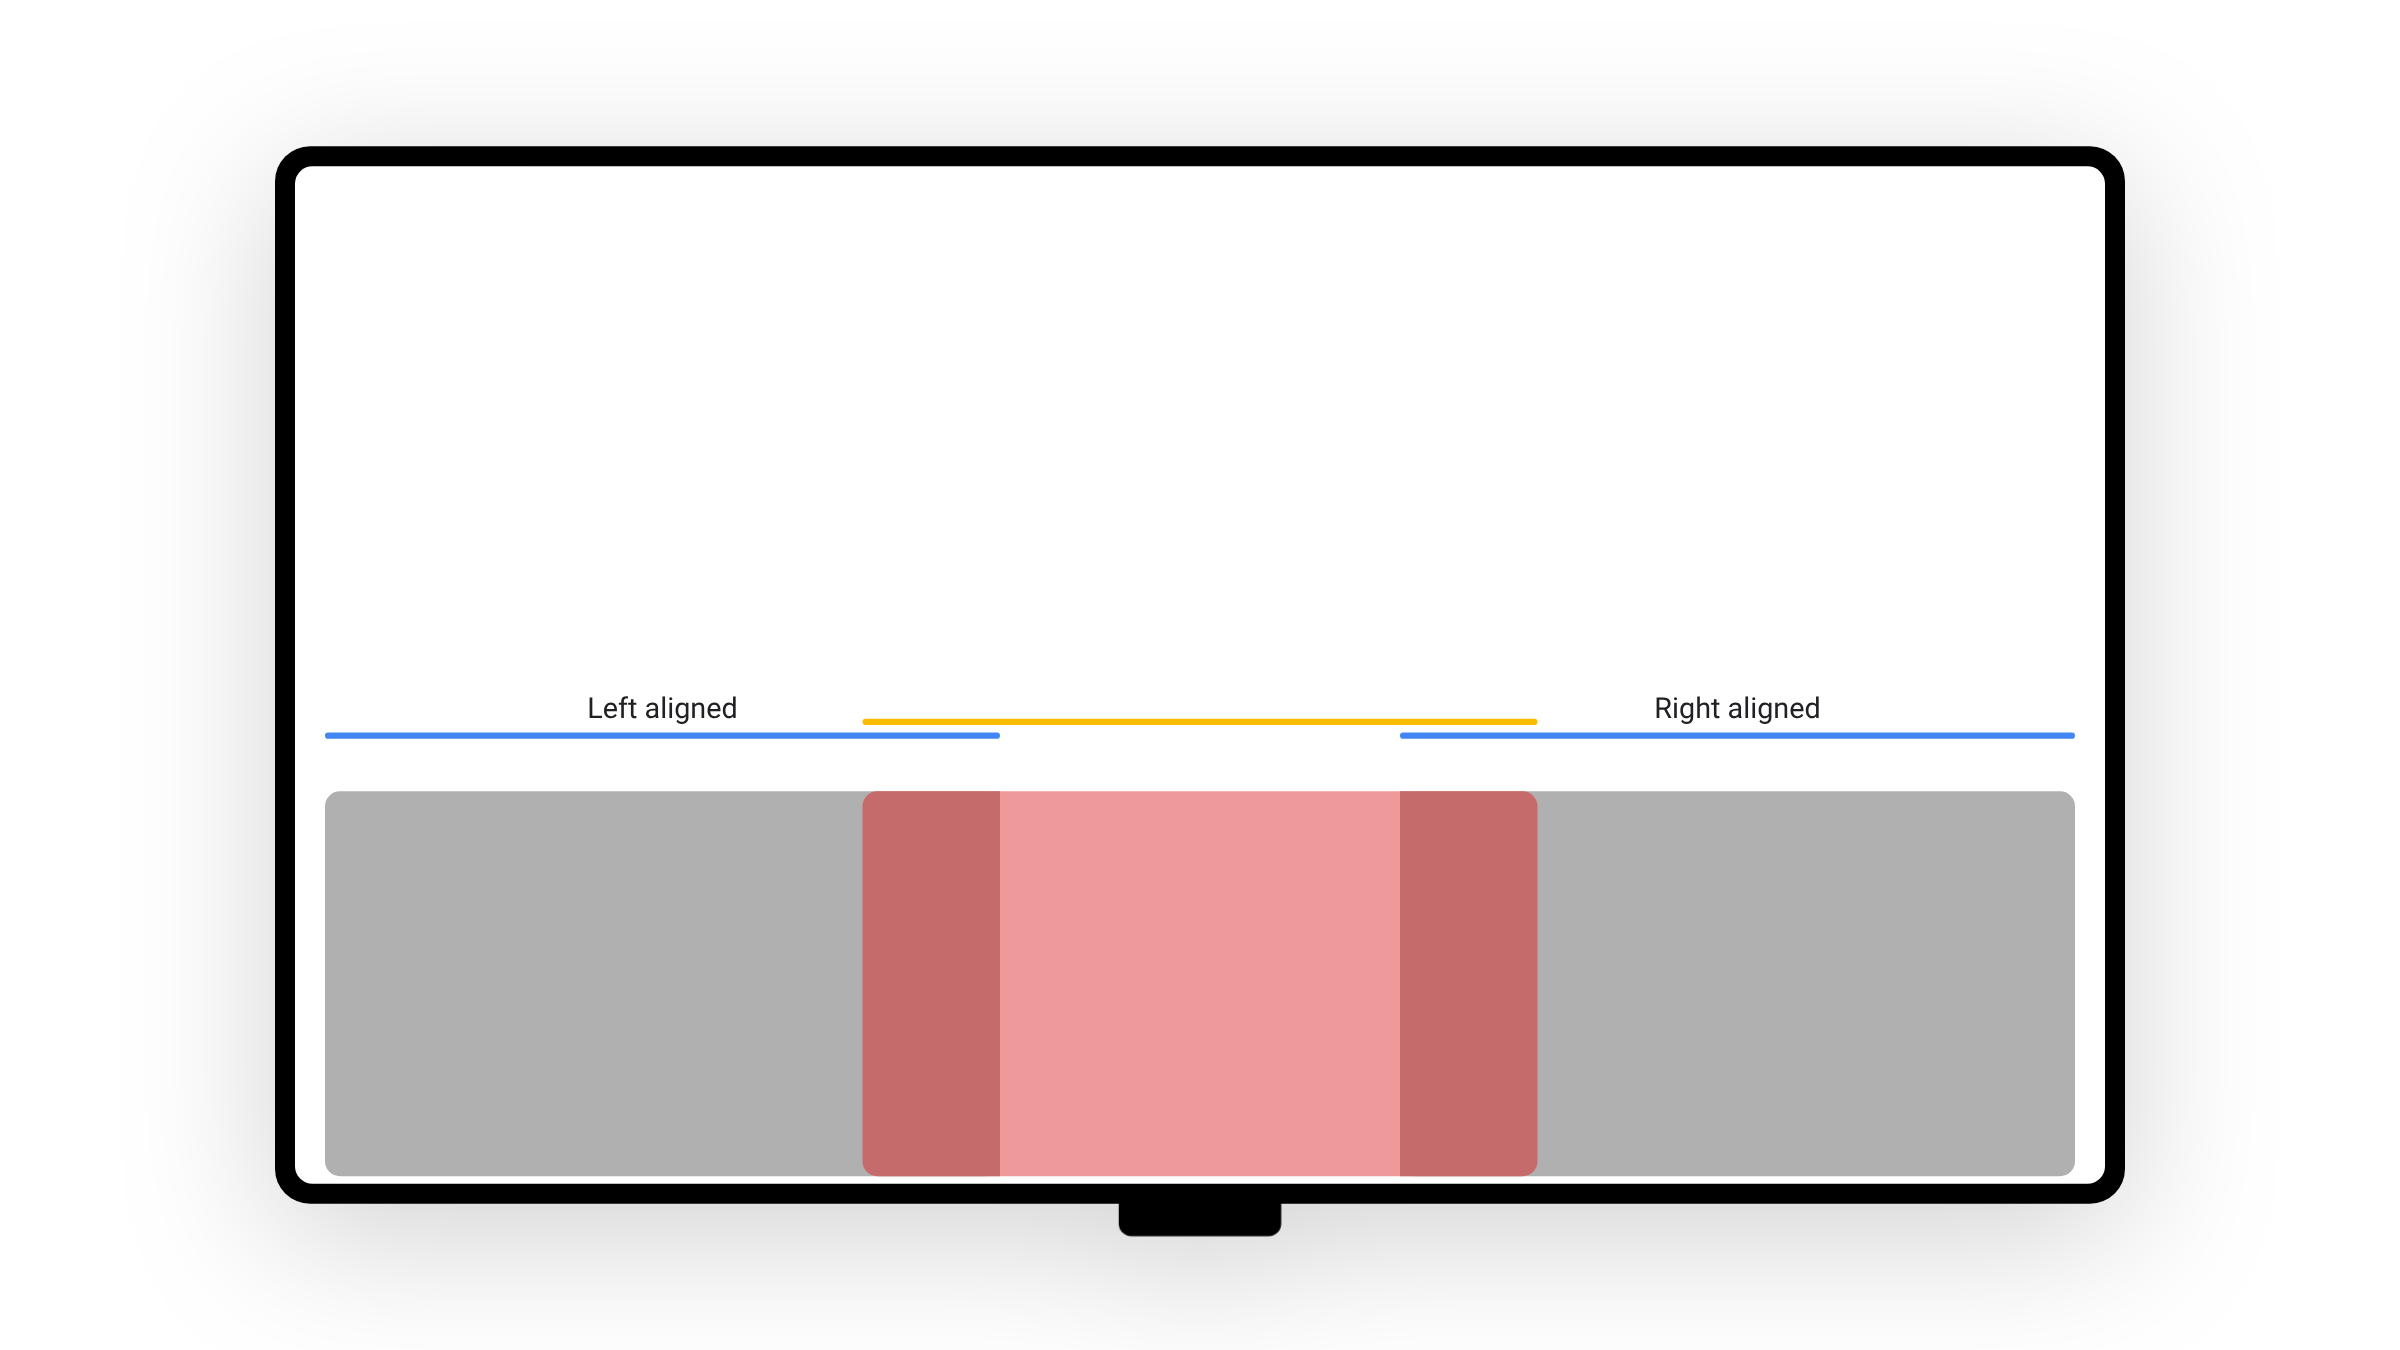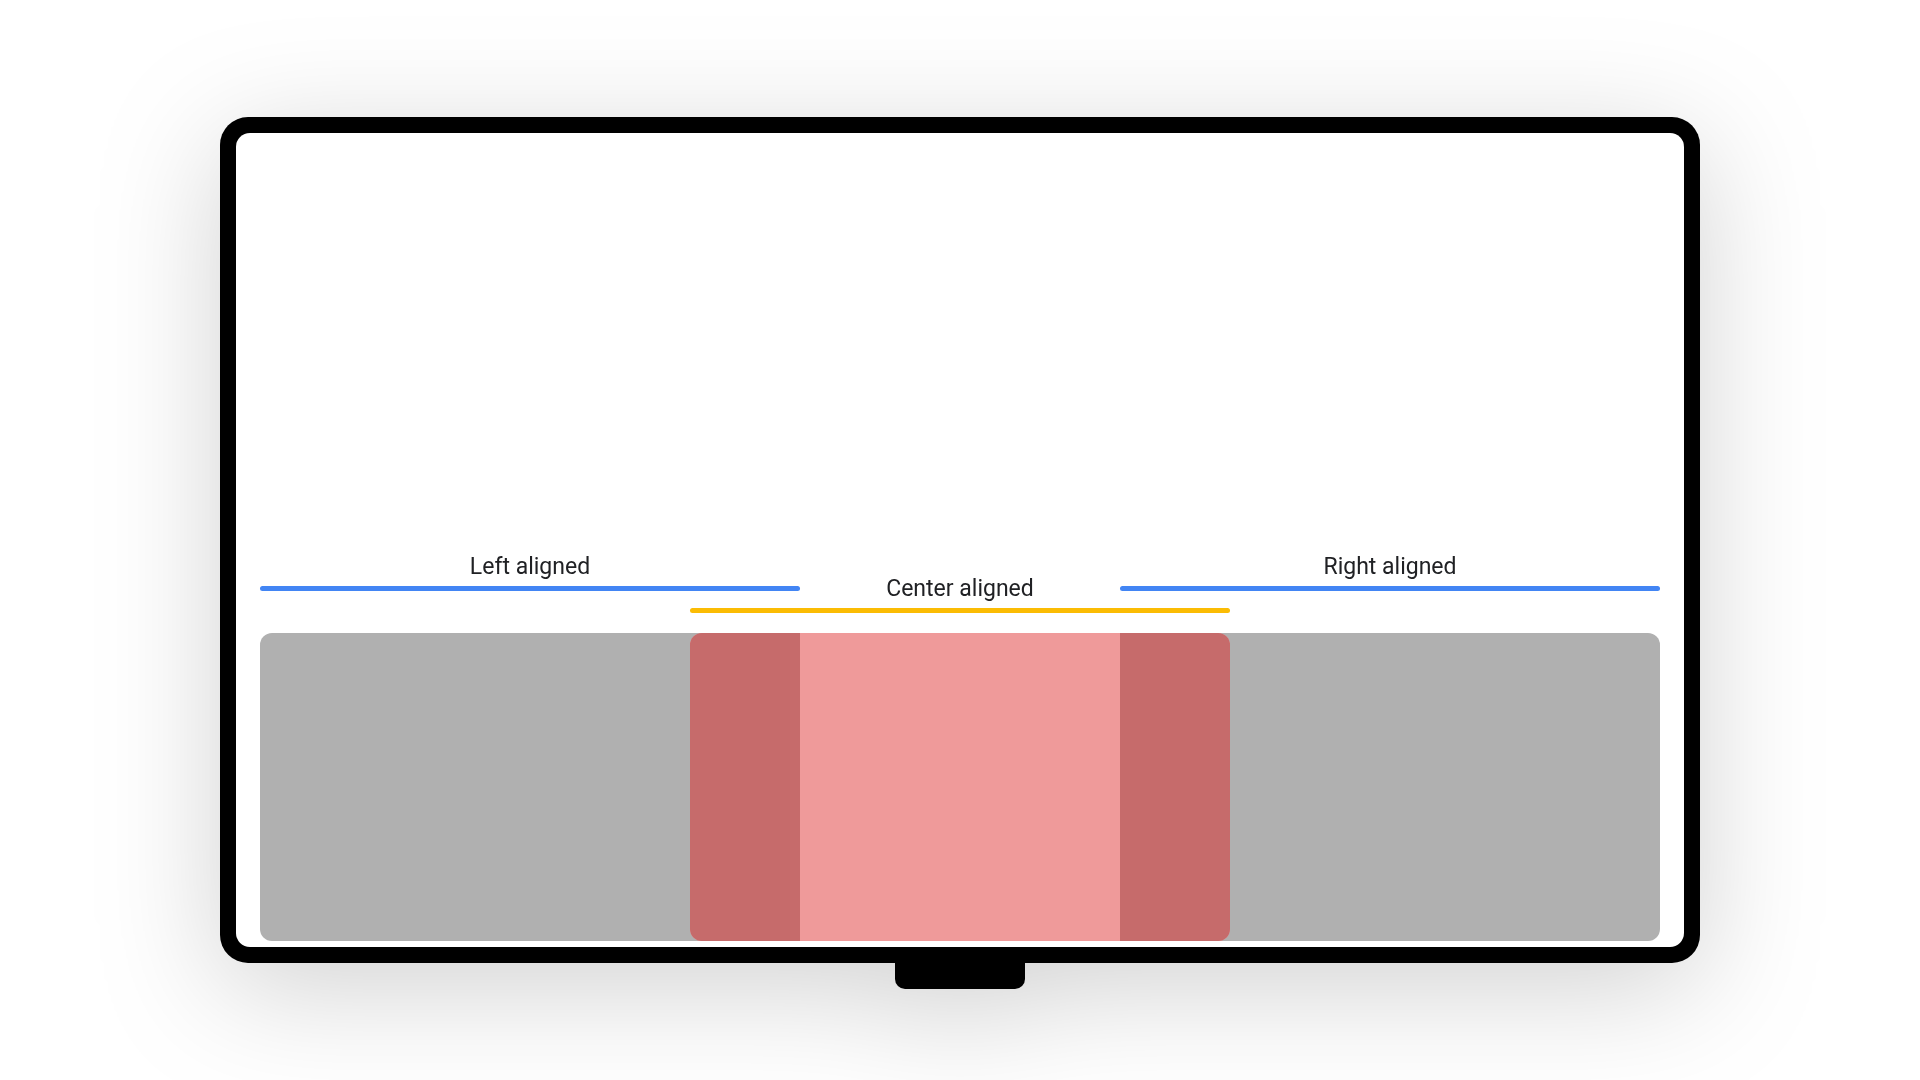--- a/index.html
+++ b/index.html
@@ -182,21 +182,20 @@
             <div class="label-text">Right aligned</div>
             <div class="label-line line-blue"></div>
           </div>
 
           <div class="label-group label-left">
             <div class="label-text">Left aligned</div>
             <div class="label-line line-blue"></div>
           </div>
 
           <div class="label-group label-center">
-            <div class="label-text">Center aligned</div>
             <div class="label-line line-yellow"></div>
           </div>
 
         </div>
 
         <div class="blocks-row">
           <div class="block block-left"></div>
           <div class="block block-right"></div>
           <div class="block block-center"></div>
           <div class="overlap-dark-left"></div>

